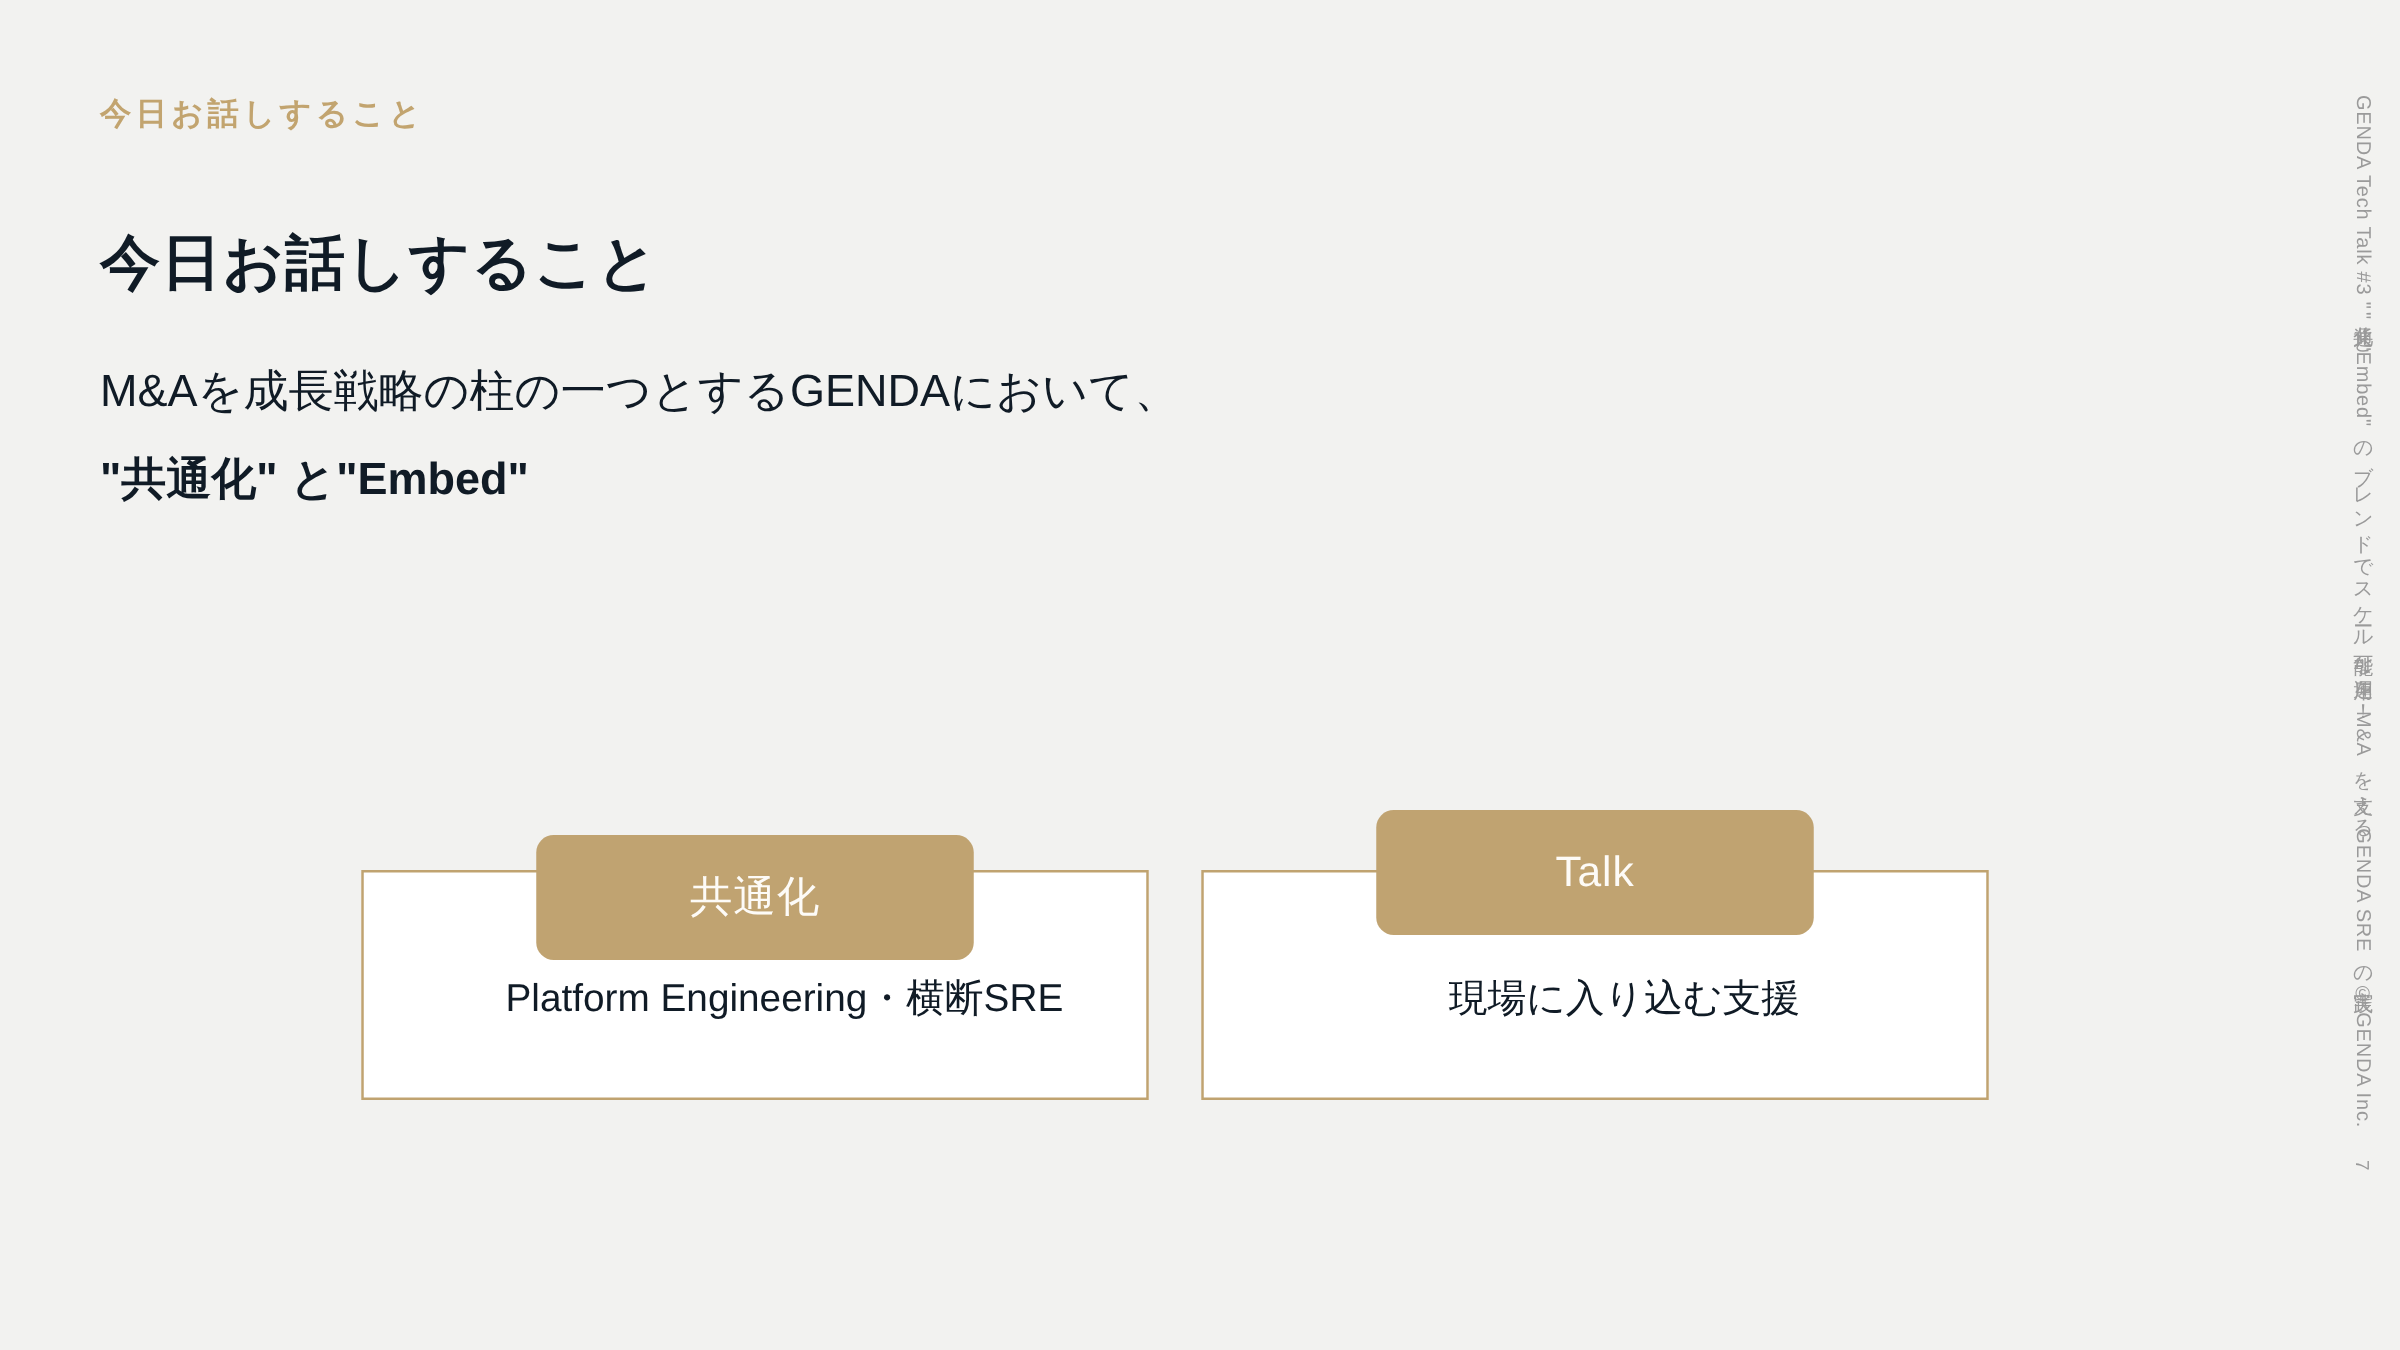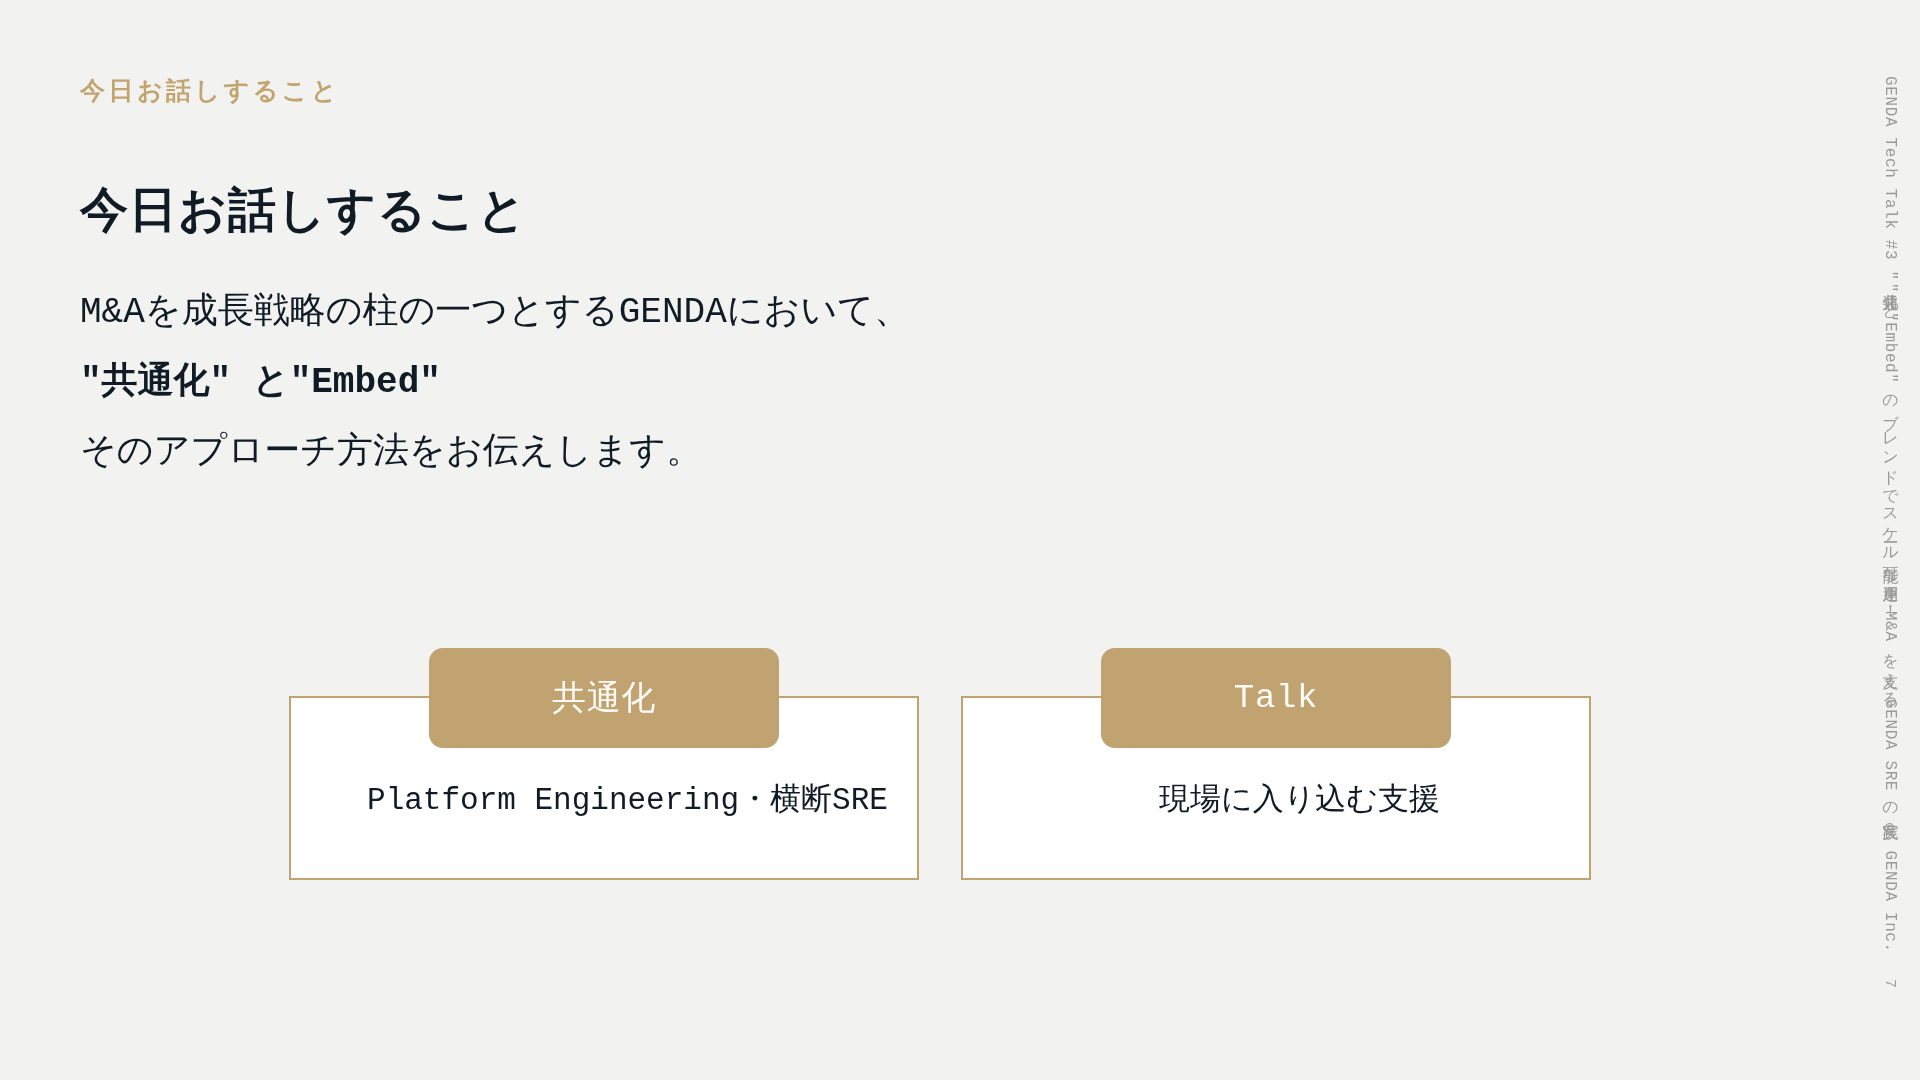--- a/index.html
+++ b/index.html
@@ -16,21 +16,20 @@
     font-family: "Liberation Sans", "DejaVu Sans", sans-serif;
     color: #121c26;
     position: relative;
   }
 
   .slide {
     position: relative;
     width: 1920px;
     height: 847px;
     background: #f2f2f0;
-    font-family: Liberation Mono, monospace;
   }
 
   
   .eyebrow {
     position: absolute;
     left: 80px;
     top: 74px;
     font-size: 25px;
     font-weight: 700;
     letter-spacing: 0.14em;
@@ -108,21 +107,21 @@
     height: 100px;
     width: 350px;
     background: #c0a371;
     border-radius: 14px;
     display: flex;
     align-items: center;
     justify-content: center;
     z-index: 3;
   }
 
-  .card-badge--left  { left: 140px; }
+  .card-badge--left  { left: 140px; margin-top: 20px; }
   .card-badge--right { left: 812px; }
 
   .card-badge-label {
     font-size: 34px;
     font-weight: 400;
     color: #fdfbf7;
     letter-spacing: 0.02em;
     white-space: nowrap;
   }
 
@@ -159,21 +158,20 @@
 
 <div class="slide">
 
   <div class="eyebrow">今日お話しすること</div>
 
   <h1 class="page-title">今日お話しすること</h1>
 
   <div class="body-block">
     <div class="body-line">M&amp;Aを成長戦略の柱の一つとするGENDAにおいて、</div>
     <div class="body-line is-strong">"共通化" と"Embed"</div>
-    <div class="body-line">そのアプローチ方法をお伝えします。</div>
   </div>
 
   <div class="cards">
 
     <div class="concept-card concept-card--left">
       <div class="card-body-text">Platform Engineering・横断SRE</div>
     </div>
 
     <div class="card-badge card-badge--left">
       <span class="card-badge-label">共通化</span>

